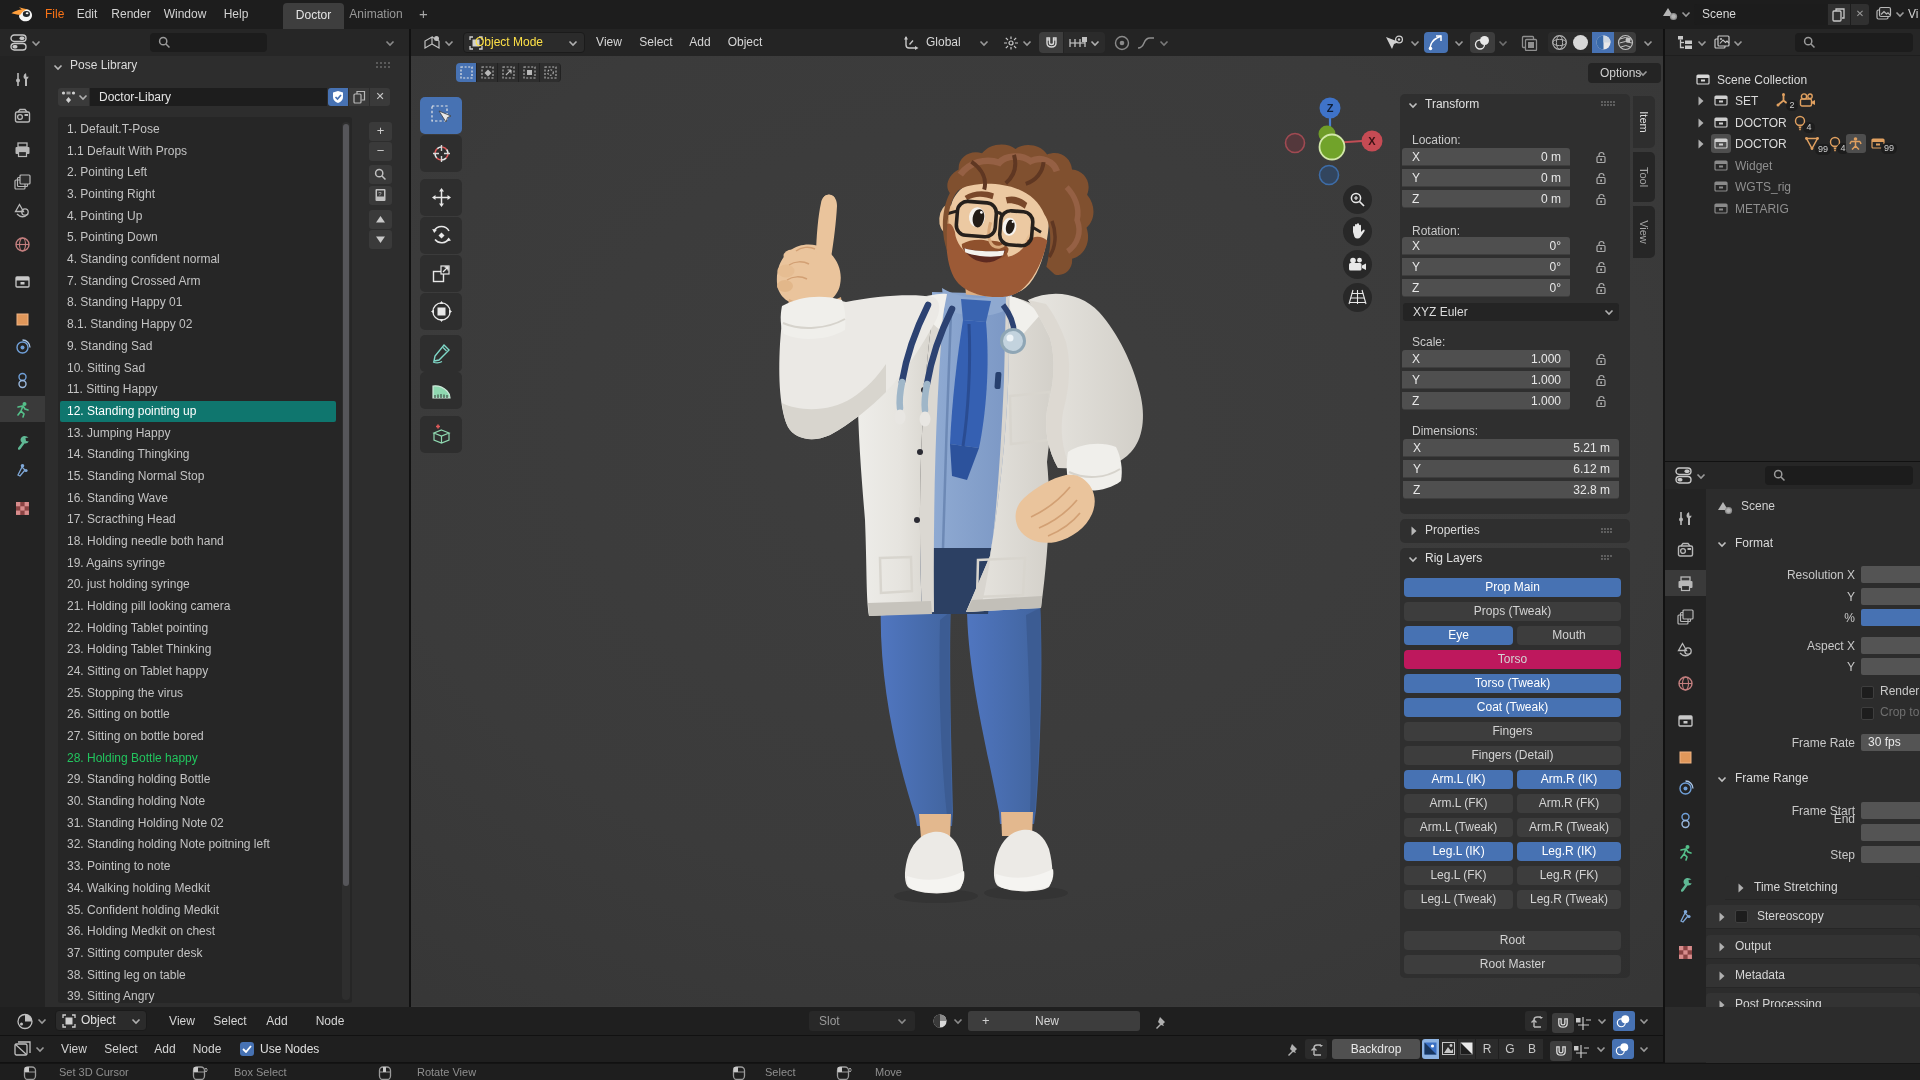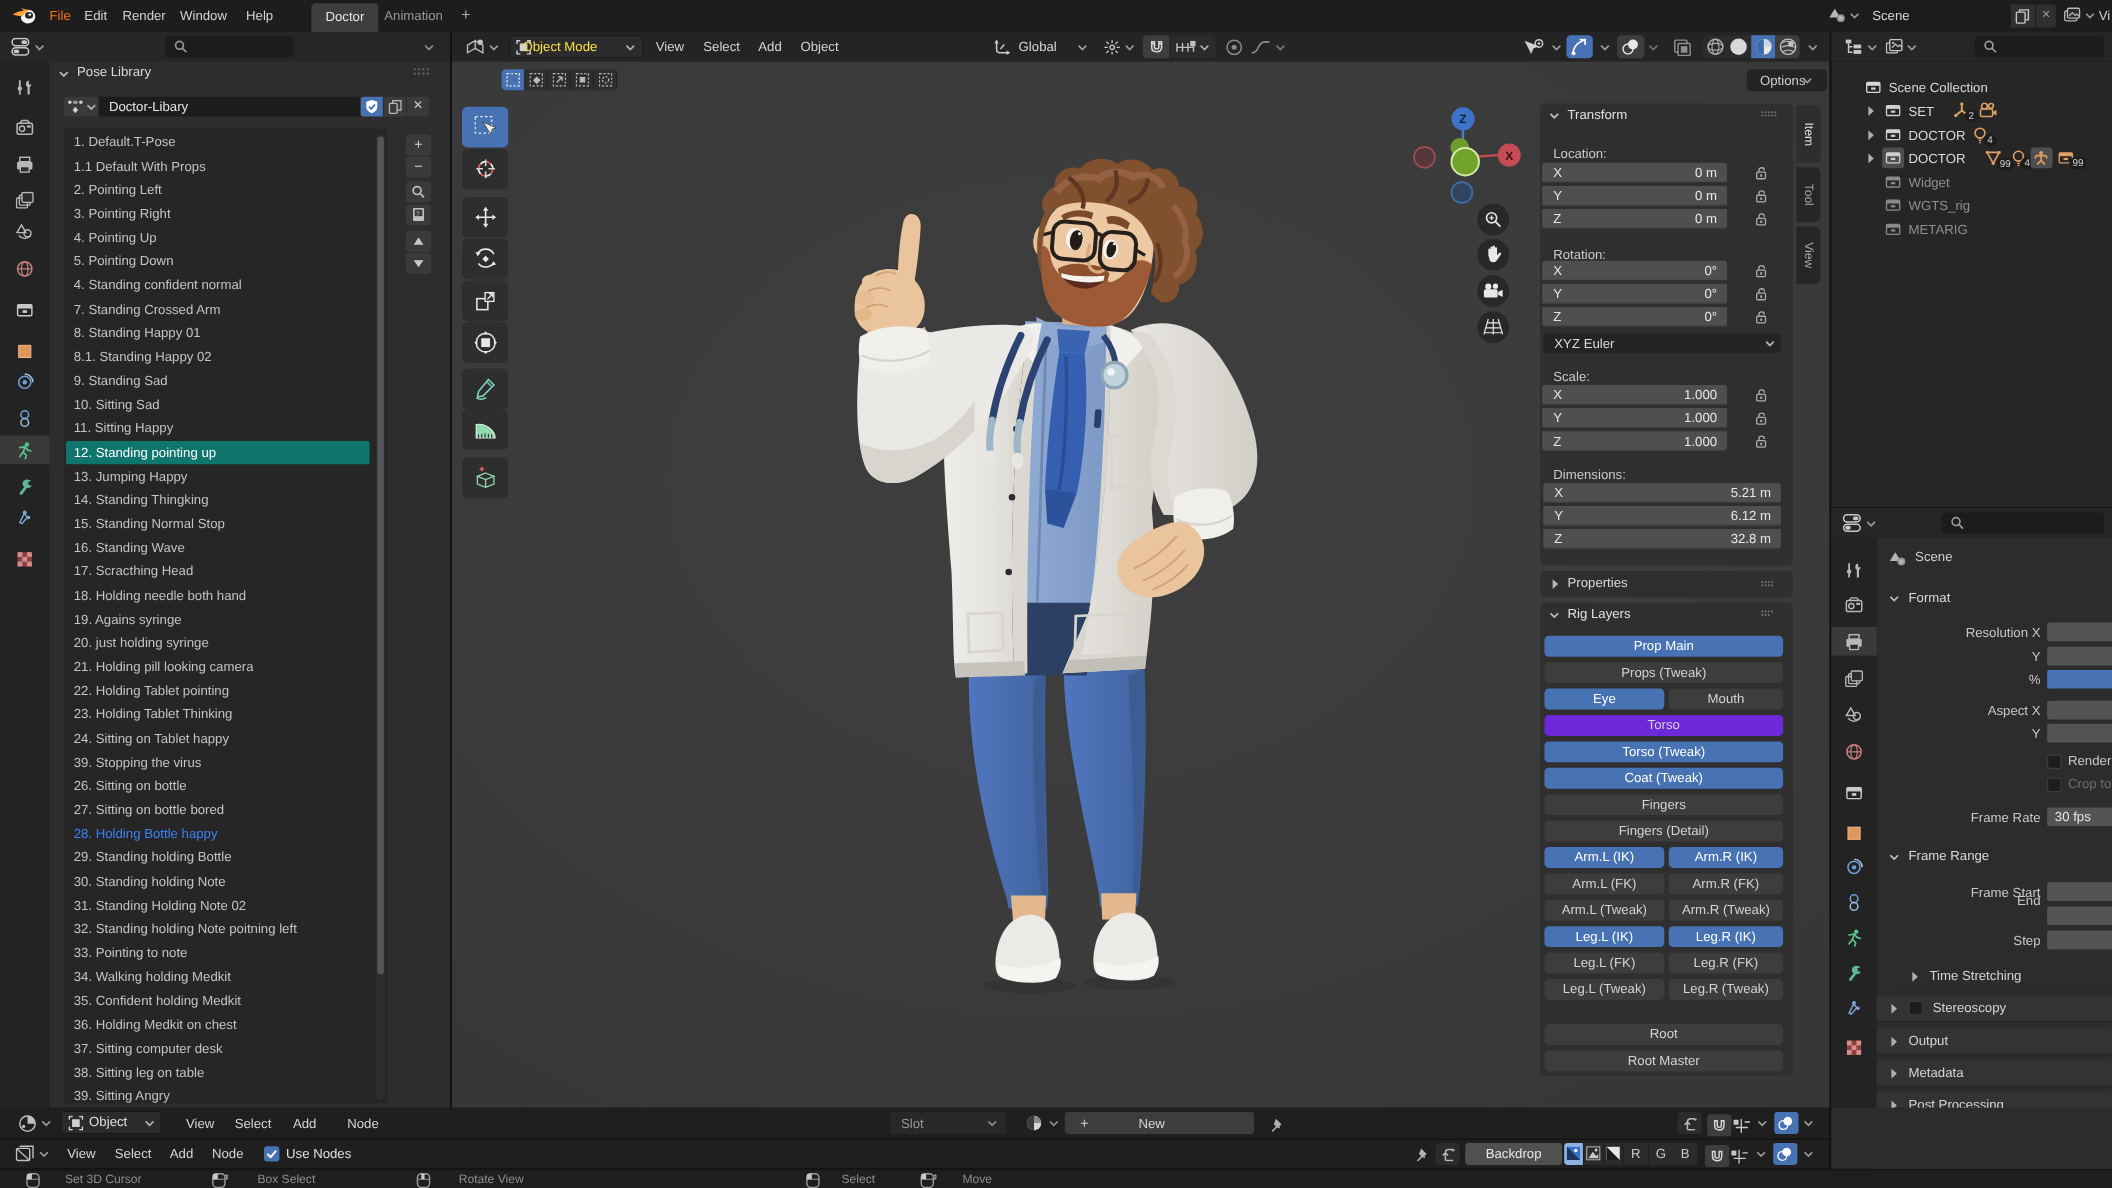--- a/index.html
+++ b/index.html
@@ -201,24 +201,24 @@
       <div style="position:absolute;left:15px;top:409.9px;width:276px;height:21.7px;color:#c3c3c3;border-radius:2px;line-height:21.7px;padding-left:7px;white-space:nowrap;overflow:hidden">15. Standing Normal Stop</div>
       <div style="position:absolute;left:15px;top:431.6px;width:276px;height:21.7px;color:#c3c3c3;border-radius:2px;line-height:21.7px;padding-left:7px;white-space:nowrap;overflow:hidden">16. Standing Wave</div>
       <div style="position:absolute;left:15px;top:453.2px;width:276px;height:21.7px;color:#c3c3c3;border-radius:2px;line-height:21.7px;padding-left:7px;white-space:nowrap;overflow:hidden">17. Scracthing Head</div>
       <div style="position:absolute;left:15px;top:474.9px;width:276px;height:21.7px;color:#c3c3c3;border-radius:2px;line-height:21.7px;padding-left:7px;white-space:nowrap;overflow:hidden">18. Holding needle both hand</div>
       <div style="position:absolute;left:15px;top:496.6px;width:276px;height:21.7px;color:#c3c3c3;border-radius:2px;line-height:21.7px;padding-left:7px;white-space:nowrap;overflow:hidden">19. Agains syringe</div>
       <div style="position:absolute;left:15px;top:518.3px;width:276px;height:21.7px;color:#c3c3c3;border-radius:2px;line-height:21.7px;padding-left:7px;white-space:nowrap;overflow:hidden">20. just holding syringe</div>
       <div style="position:absolute;left:15px;top:540.0px;width:276px;height:21.7px;color:#c3c3c3;border-radius:2px;line-height:21.7px;padding-left:7px;white-space:nowrap;overflow:hidden">21. Holding pill looking camera</div>
       <div style="position:absolute;left:15px;top:561.6px;width:276px;height:21.7px;color:#c3c3c3;border-radius:2px;line-height:21.7px;padding-left:7px;white-space:nowrap;overflow:hidden">22. Holding Tablet pointing</div>
       <div style="position:absolute;left:15px;top:583.3px;width:276px;height:21.7px;color:#c3c3c3;border-radius:2px;line-height:21.7px;padding-left:7px;white-space:nowrap;overflow:hidden">23. Holding Tablet Thinking</div>
       <div style="position:absolute;left:15px;top:605.0px;width:276px;height:21.7px;color:#c3c3c3;border-radius:2px;line-height:21.7px;padding-left:7px;white-space:nowrap;overflow:hidden">24. Sitting on Tablet happy</div>
-      <div style="position:absolute;left:15px;top:626.7px;width:276px;height:21.7px;color:#c3c3c3;border-radius:2px;line-height:21.7px;padding-left:7px;white-space:nowrap;overflow:hidden">39. Stopping the virus</div>
+      <div style="position:absolute;left:15px;top:626.7px;width:276px;height:21.7px;color:#c3c3c3;border-radius:2px;line-height:21.7px;padding-left:7px;white-space:nowrap;overflow:hidden">25. Stopping the virus</div>
       <div style="position:absolute;left:15px;top:648.4px;width:276px;height:21.7px;color:#c3c3c3;border-radius:2px;line-height:21.7px;padding-left:7px;white-space:nowrap;overflow:hidden">26. Sitting on bottle</div>
       <div style="position:absolute;left:15px;top:670.0px;width:276px;height:21.7px;color:#c3c3c3;border-radius:2px;line-height:21.7px;padding-left:7px;white-space:nowrap;overflow:hidden">27. Sitting on bottle bored</div>
-      <div style="position:absolute;left:15px;top:691.7px;width:276px;height:21.7px;color:#3b82f6;border-radius:2px;line-height:21.7px;padding-left:7px;white-space:nowrap;overflow:hidden">28. Holding Bottle happy</div>
+      <div style="position:absolute;left:15px;top:691.7px;width:276px;height:21.7px;color:#22c55e;border-radius:2px;line-height:21.7px;padding-left:7px;white-space:nowrap;overflow:hidden">28. Holding Bottle happy</div>
       <div style="position:absolute;left:15px;top:713.4px;width:276px;height:21.7px;color:#c3c3c3;border-radius:2px;line-height:21.7px;padding-left:7px;white-space:nowrap;overflow:hidden">29. Standing holding Bottle</div>
       <div style="position:absolute;left:15px;top:735.1px;width:276px;height:21.7px;color:#c3c3c3;border-radius:2px;line-height:21.7px;padding-left:7px;white-space:nowrap;overflow:hidden">30. Standing holding Note</div>
       <div style="position:absolute;left:15px;top:756.8px;width:276px;height:21.7px;color:#c3c3c3;border-radius:2px;line-height:21.7px;padding-left:7px;white-space:nowrap;overflow:hidden">31. Standing Holding Note 02</div>
       <div style="position:absolute;left:15px;top:778.4px;width:276px;height:21.7px;color:#c3c3c3;border-radius:2px;line-height:21.7px;padding-left:7px;white-space:nowrap;overflow:hidden">32. Standing holding Note poitning left</div>
       <div style="position:absolute;left:15px;top:800.1px;width:276px;height:21.7px;color:#c3c3c3;border-radius:2px;line-height:21.7px;padding-left:7px;white-space:nowrap;overflow:hidden">33. Pointing to note</div>
       <div style="position:absolute;left:15px;top:821.8px;width:276px;height:21.7px;color:#c3c3c3;border-radius:2px;line-height:21.7px;padding-left:7px;white-space:nowrap;overflow:hidden">34. Walking holding Medkit</div>
       <div style="position:absolute;left:15px;top:843.5px;width:276px;height:21.7px;color:#c3c3c3;border-radius:2px;line-height:21.7px;padding-left:7px;white-space:nowrap;overflow:hidden">35. Confident holding Medkit</div>
       <div style="position:absolute;left:15px;top:865.2px;width:276px;height:21.7px;color:#c3c3c3;border-radius:2px;line-height:21.7px;padding-left:7px;white-space:nowrap;overflow:hidden">36. Holding Medkit on chest</div>
       <div style="position:absolute;left:15px;top:886.8px;width:276px;height:21.7px;color:#c3c3c3;border-radius:2px;line-height:21.7px;padding-left:7px;white-space:nowrap;overflow:hidden">37. Sitting computer desk</div>
       <div style="position:absolute;left:15px;top:908.5px;width:276px;height:21.7px;color:#c3c3c3;border-radius:2px;line-height:21.7px;padding-left:7px;white-space:nowrap;overflow:hidden">38. Sitting leg on table</div>
@@ -791,21 +791,21 @@
         <circle cx="11" cy="2" r="0.9"></circle>
         <circle cx="2" cy="5" r="0.9"></circle>
         <circle cx="5" cy="5" r="0.9"></circle>
         <circle cx="8" cy="5" r="0.9"></circle>
       </g>
     </svg>
     <div style="position:absolute;left:993px;top:549px;width:217px;height:19px;background:#4772b3;border-radius:4px;color:#ffffff;text-align:center;line-height:19px">Prop Main</div>
     <div style="position:absolute;left:993px;top:573px;width:217px;height:19px;background:#3d3d3d;border-radius:4px;color:#d3d3d3;text-align:center;line-height:19px">Props (Tweak)</div>
     <div style="position:absolute;left:993px;top:597px;width:109px;height:19px;background:#4772b3;border-radius:4px;color:#ffffff;text-align:center;line-height:19px">Eye</div>
     <div style="position:absolute;left:1106px;top:597px;width:104px;height:19px;background:#3d3d3d;border-radius:4px;color:#d3d3d3;text-align:center;line-height:19px">Mouth</div>
-    <div style="position:absolute;left:993px;top:621px;width:217px;height:19px;background:#6d28d9;border-radius:4px;color:#d3d3d3;text-align:center;line-height:19px">Torso</div>
+    <div style="position:absolute;left:993px;top:621px;width:217px;height:19px;background:#be185d;border-radius:4px;color:#d3d3d3;text-align:center;line-height:19px">Torso</div>
     <div style="position:absolute;left:993px;top:645px;width:217px;height:19px;background:#4772b3;border-radius:4px;color:#ffffff;text-align:center;line-height:19px">Torso (Tweak)</div>
     <div style="position:absolute;left:993px;top:669px;width:217px;height:19px;background:#4772b3;border-radius:4px;color:#ffffff;text-align:center;line-height:19px">Coat (Tweak)</div>
     <div style="position:absolute;left:993px;top:693px;width:217px;height:19px;background:#3d3d3d;border-radius:4px;color:#d3d3d3;text-align:center;line-height:19px">Fingers</div>
     <div style="position:absolute;left:993px;top:717px;width:217px;height:19px;background:#3d3d3d;border-radius:4px;color:#d3d3d3;text-align:center;line-height:19px">Fingers (Detail)</div>
     <div style="position:absolute;left:993px;top:741px;width:109px;height:19px;background:#4772b3;border-radius:4px;color:#ffffff;text-align:center;line-height:19px">Arm.L (IK)</div>
     <div style="position:absolute;left:1106px;top:741px;width:104px;height:19px;background:#4772b3;border-radius:4px;color:#ffffff;text-align:center;line-height:19px">Arm.R (IK)</div>
     <div style="position:absolute;left:993px;top:765px;width:109px;height:19px;background:#3d3d3d;border-radius:4px;color:#d3d3d3;text-align:center;line-height:19px">Arm.L (FK)</div>
     <div style="position:absolute;left:1106px;top:765px;width:104px;height:19px;background:#3d3d3d;border-radius:4px;color:#d3d3d3;text-align:center;line-height:19px">Arm.R (FK)</div>
     <div style="position:absolute;left:993px;top:789px;width:109px;height:19px;background:#3d3d3d;border-radius:4px;color:#d3d3d3;text-align:center;line-height:19px">Arm.L (Tweak)</div>
     <div style="position:absolute;left:1106px;top:789px;width:104px;height:19px;background:#3d3d3d;border-radius:4px;color:#d3d3d3;text-align:center;line-height:19px">Arm.R (Tweak)</div>

